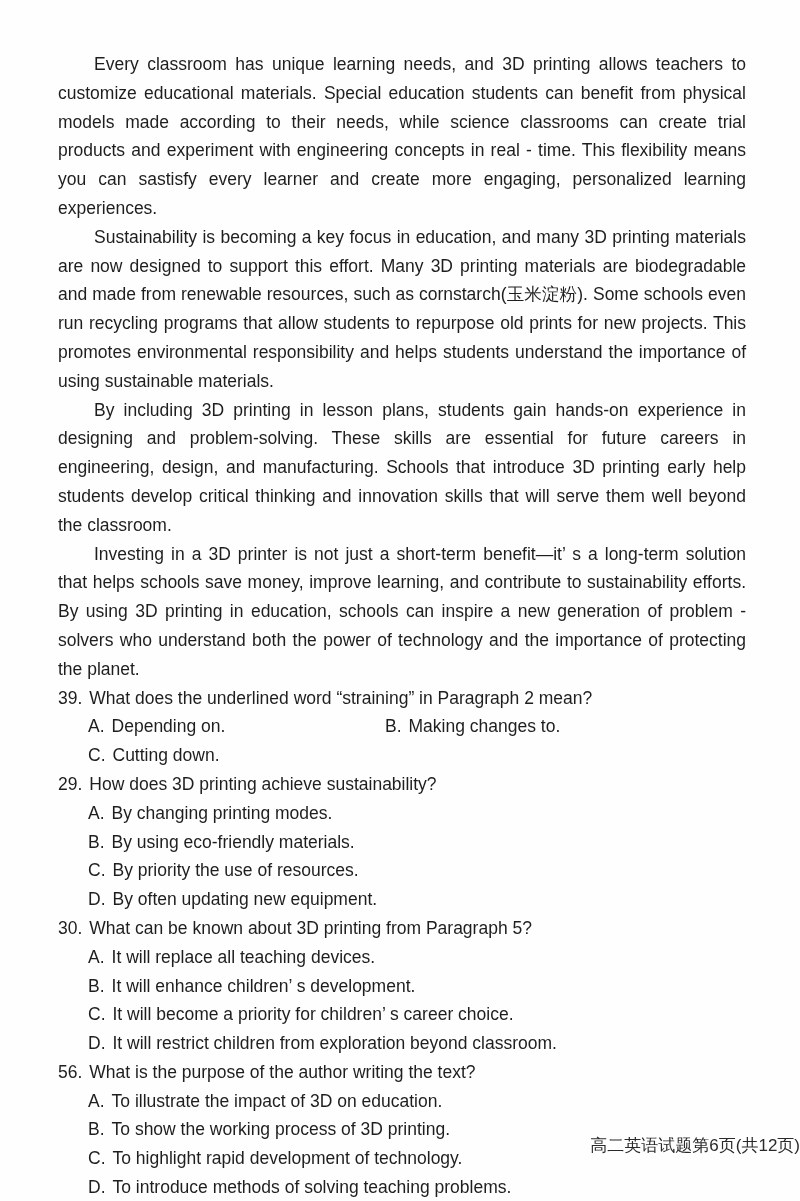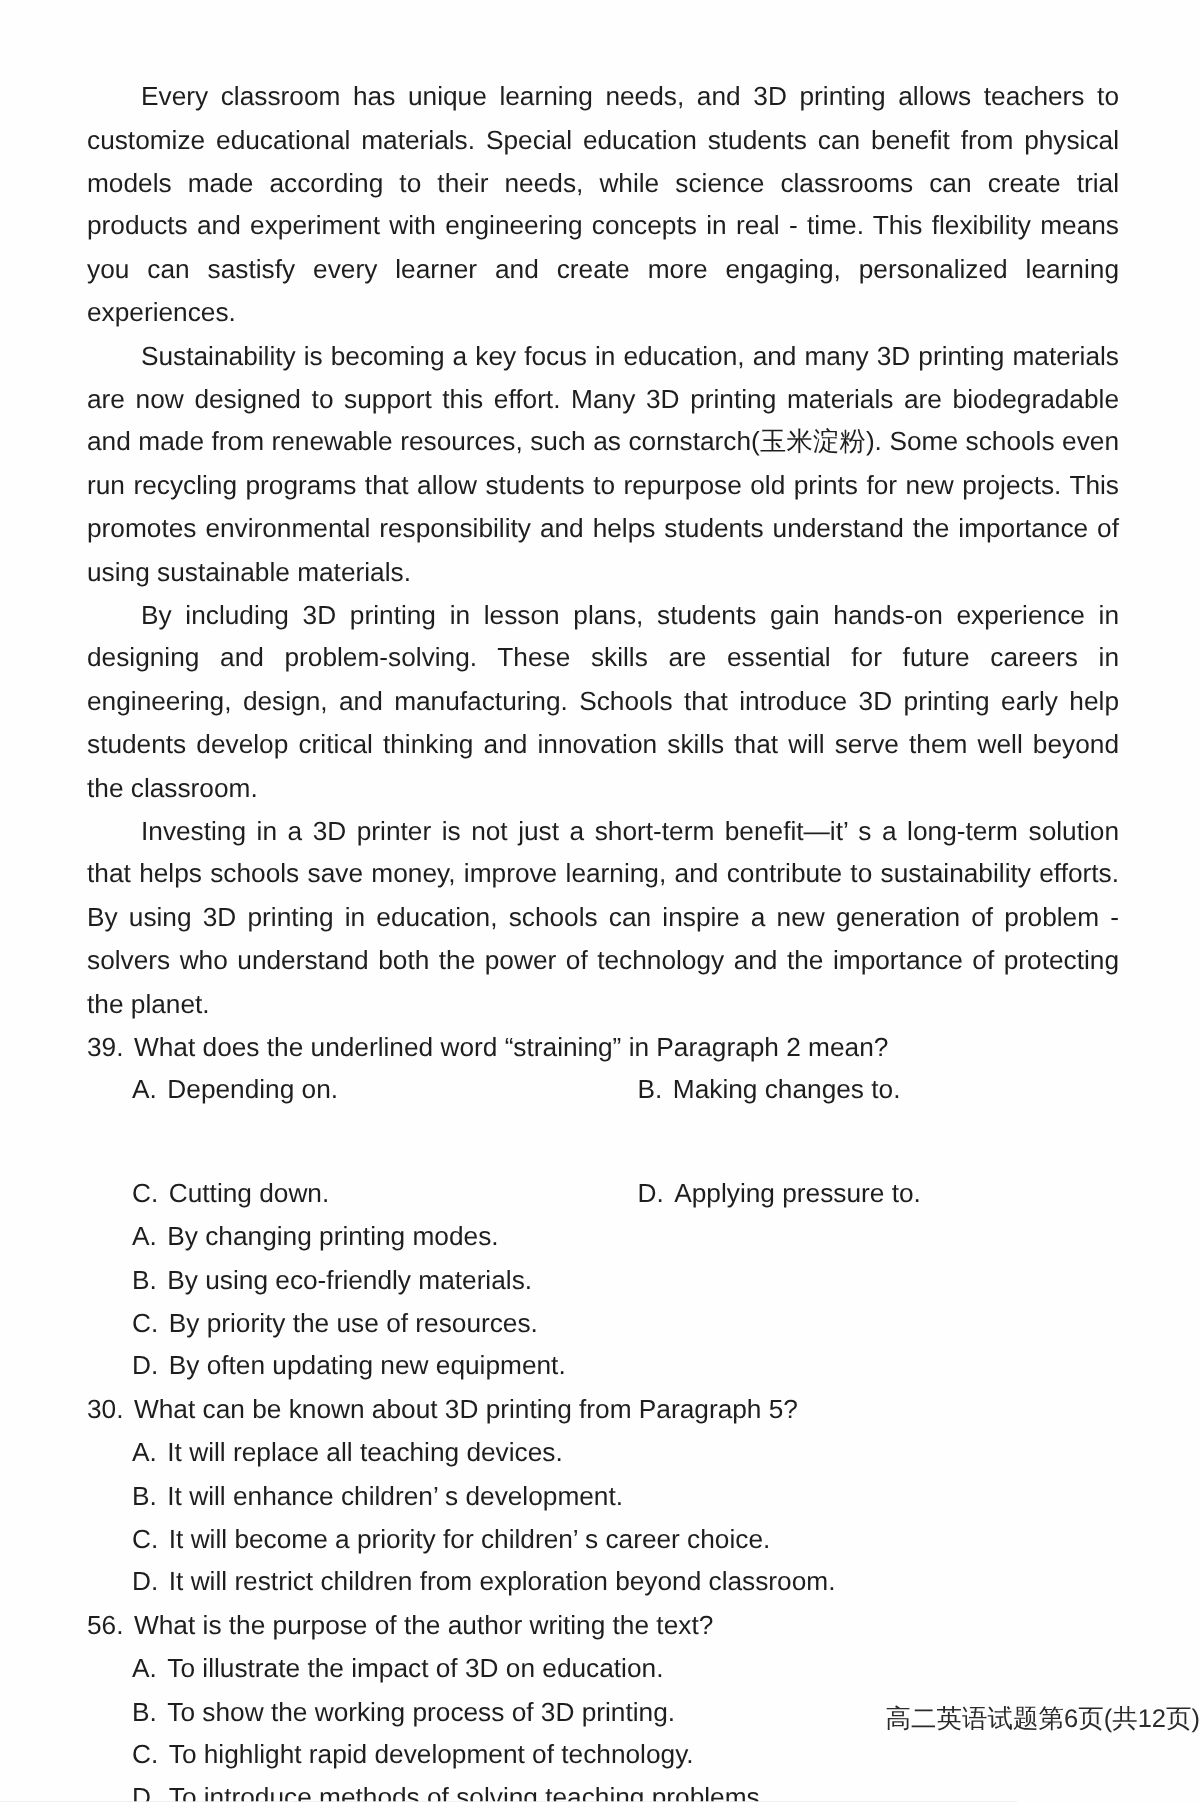--- a/index.html
+++ b/index.html
@@ -22,21 +22,21 @@
     line-height: 28.8px;
   }
   .para {
     margin: 0;
     text-indent: 36px;
     text-align: justify;
   }
   .question { margin: 0; }
   .q-line { text-align: left; }
   .q-num { margin-right: 7px; }
-  .opts { padding-left: 30px; gap: 40px; }
+  .opts { padding-left: 30px; }
   .opts.two-col {
     display: grid;
     grid-template-columns: 297px auto;
   }
   .opt { white-space: nowrap; }
   .opt-label { margin-right: 7px; }
   .footer {
     position: absolute;
     top: 1134px;
     left: 0;
@@ -59,25 +59,27 @@
     <p class="para">Investing in a 3D printer is not just a short-term benefit—it’ s a long-term solution that helps schools save money, improve learning, and contribute to sustainability efforts. By using 3D printing in education, schools can inspire a new generation of problem - solvers who understand both the power of technology and the importance of protecting the planet.</p>
 
     <div class="question">
       <div class="q-line">
         <span class="q-num">39.</span><span class="q-text">What does the underlined word “straining” in Paragraph 2 mean?</span>
       </div>
       <div class="opts two-col">
         <div class="opt"><span class="opt-label">A.</span><span>Depending on.</span></div>
         <div class="opt"><span class="opt-label">B.</span><span>Making changes to.</span></div>
         <div class="opt"><span class="opt-label">C.</span><span>Cutting down.</span></div>
-        <div class="opt"><span class="opt-label">D.</span><span>Applying pressure to.</span></div>
       </div>
     </div>
 
     <div class="question">
+      <div class="q-line">
+        <span class="q-num">29.</span><span class="q-text">How does 3D printing achieve sustainability?</span>
+      </div>
       <div class="opts">
         <div class="opt"><span class="opt-label">A.</span><span>By changing printing modes.</span></div>
         <div class="opt"><span class="opt-label">B.</span><span>By using eco-friendly materials.</span></div>
         <div class="opt"><span class="opt-label">C.</span><span>By priority the use of resources.</span></div>
         <div class="opt"><span class="opt-label">D.</span><span>By often updating new equipment.</span></div>
       </div>
     </div>
 
     <div class="question">
       <div class="q-line">

